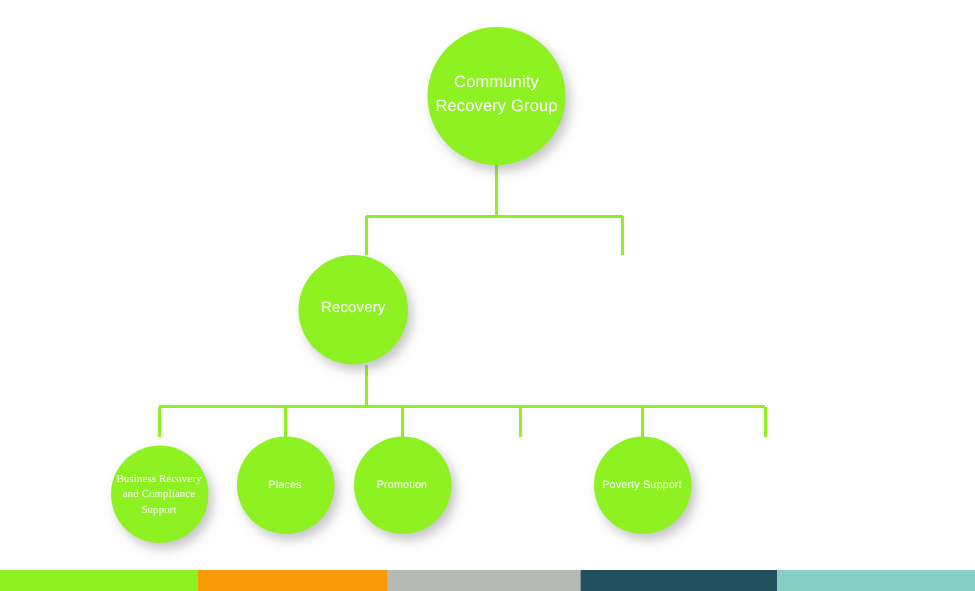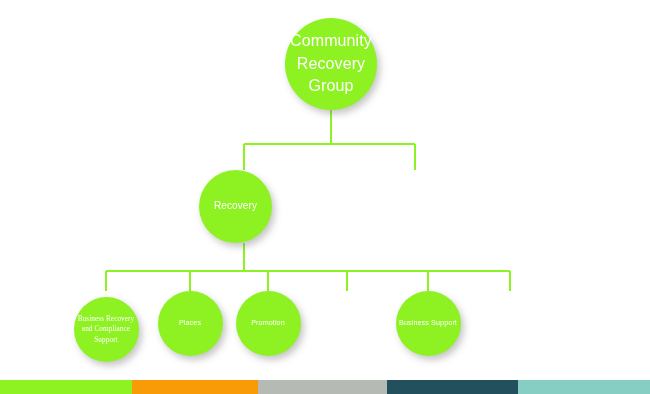--- a/index.html
+++ b/index.html
@@ -45,21 +45,21 @@
     line-height: 1.24;
     padding: 0 5px;
     letter-spacing: 0.1px;
     font-weight: 400;
   }
   .node.root {
     width: 92px;
     height: 92px;
   }
   .node.root .label {
-    font-size: 16px;
+    font-size: 11px;
     line-height: 1.42;
   }
   .node.mid {
     width: 73px;
     height: 73px;
   }
   .node.mid .label {
     font-size: 10px;
     line-height: 1.34;
   }
@@ -130,21 +130,21 @@
   <div class="node leaf" style="left:157.5px; top:290.5px;">
     <span class="label">Places</span>
   </div>
 
   <div class="node leaf" style="left:235.5px; top:290.5px;">
     <span class="label">Promotion</span>
   </div>
 
 
   <div class="node leaf" style="left:395.5px; top:290.5px;">
-    <span class="label">Business Support</span>
+    <span class="label">Poverty Support</span>
   </div>
 
 
   <div id="footer-bar">
       <div class="seg" style="background: rgb(142, 242, 34); width: 20.3077%;"></div>
       <div class="seg" style="background: rgb(249, 154, 7); width: 19.3846%;"></div>
       <div class="seg" style="background: rgb(182, 186, 180); width: 19.8462%;"></div>
       <div class="seg" style="background: rgb(34, 80, 92); width: 20.1538%;"></div>
       <div class="seg" style="background: rgb(134, 206, 196); width: 20.3077%;"></div>
     </div>

